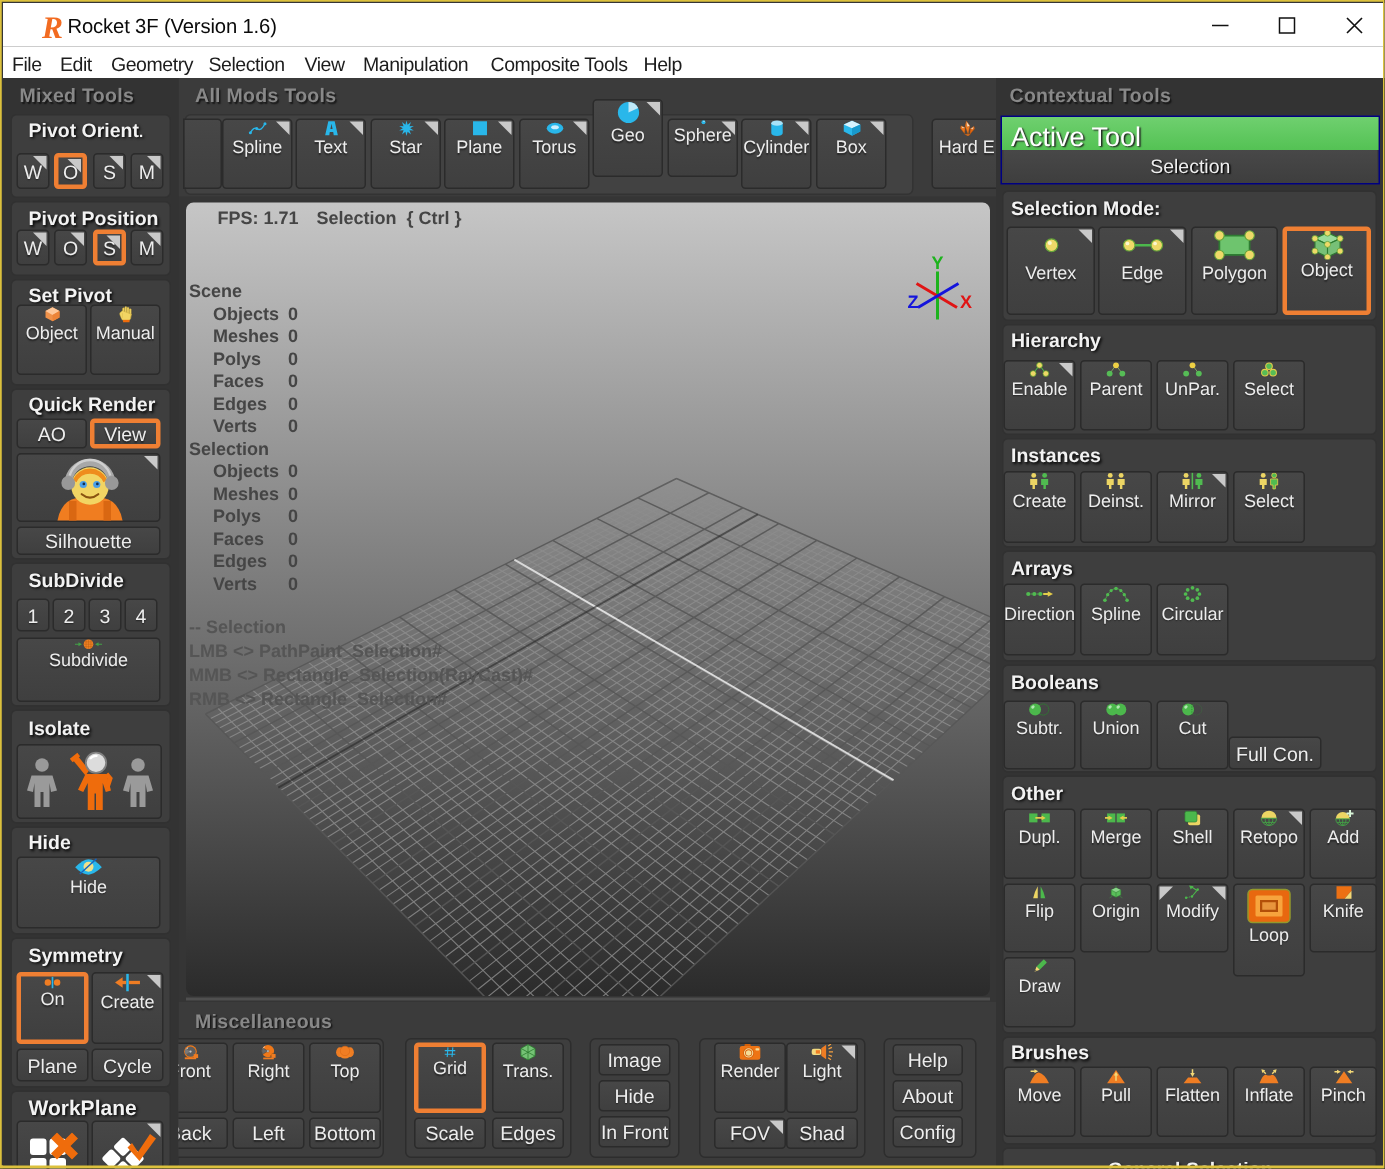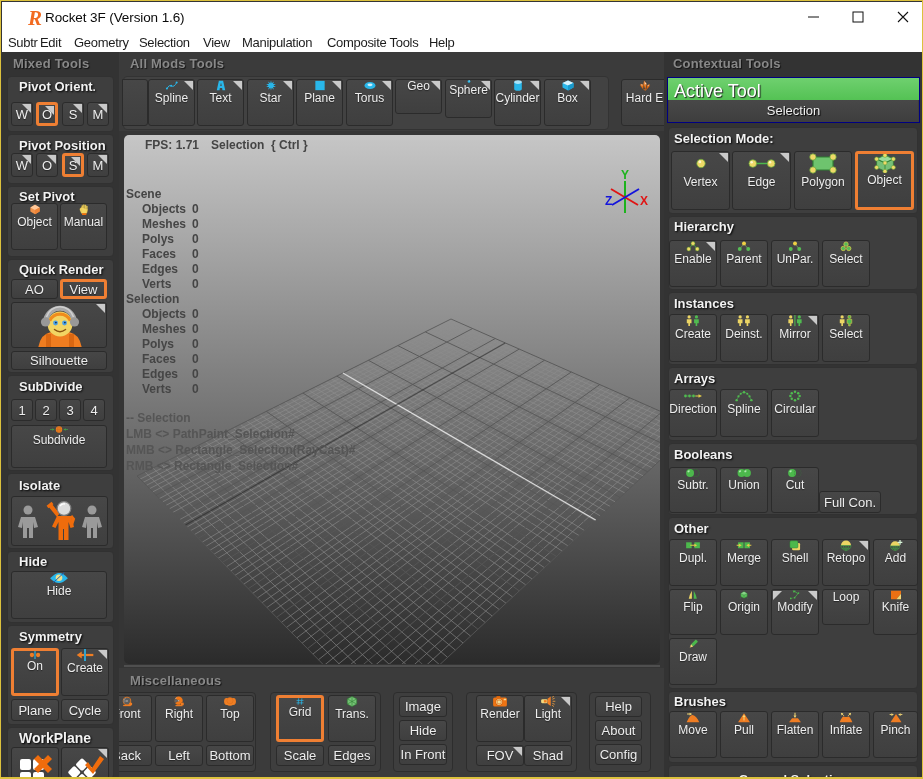--- a/index.html
+++ b/index.html
@@ -43,21 +43,21 @@
       </svg>
   <svg class="wc" style="left:841px;top:0" width="24" height="29" viewBox="0 0 24 29">
         <rect x="7" y="10" width="10" height="10" fill="none" stroke="#111" stroke-width="1"></rect>
       </svg>
   <svg class="wc" style="left:886px;top:0" width="24" height="29" viewBox="0 0 24 29">
         <path d="M7 10 L17 20 M17 10 L7 20" stroke="#111" stroke-width="1.1"></path>
       </svg>
 </div>
 
 <div class="mbar">
-  <span style="left:6px">Subtr</span>
+  <span style="left:6px">File</span>
   <span style="left:38px">Edit</span>
   <span style="left:72px">Geometry</span>
   <span style="left:137px">Selection</span>
   <span style="left:201px">View</span>
   <span style="left:240px">Manipulation</span>
   <span style="left:325px">Composite Tools</span>
   <span style="left:427px">Help</span>
 </div>
 
 <div class="leftcol" id="leftcol">
@@ -270,21 +270,21 @@
         </svg>
     <span class="lb">Plane</span>
       </div>
   <div class="btn ic tri" style="left:227px;top:27px;width:47px;height:47px">
     <svg width="30" height="26" viewBox="0 0 30 26">
           <ellipse cx="15" cy="13" rx="13" ry="8.5" fill="#29b7ea"></ellipse>
           <ellipse cx="15" cy="11.5" rx="6" ry="3.2" fill="#cdeffc"></ellipse>
         </svg>
     <span class="lb">Torus</span>
       </div>
-  <div class="btn ic tri" style="left:276px;top:27px;width:47px;height:35px">
+  <div class="btn ic tri" style="left:276px;top:14px;width:47px;height:52px">
     <svg width="26" height="26" viewBox="0 0 26 26">
           <circle cx="13" cy="13" r="11.5" fill="#29b7ea"></circle>
           <path d="M13 13 L13 1.5 A11.5 11.5 0 0 1 23.5 8 z" fill="#bfe9f9"></path>
         </svg>
     <span class="lb">Geo</span>
       </div>
   <div class="btn ic tri" style="left:326px;top:27px;width:47px;height:39px">
     <svg width="26" height="26" viewBox="0 0 26 26">
           <circle cx="13" cy="13" r="11.5" fill="#29b7ea"></circle>
           <ellipse cx="16" cy="8" rx="5" ry="3.6" fill="#a8e2f8" transform="rotate(-30 16 8)"></ellipse>
@@ -822,21 +822,21 @@
           <line x1="4" y1="22" x2="14" y2="20" stroke="#4cb84c" stroke-width="1.4" stroke-dasharray="2.5 2"></line>
           <line x1="14" y1="20" x2="24" y2="8" stroke="#4cb84c" stroke-width="1.8"></line>
           <line x1="22" y1="9" x2="13" y2="3" stroke="#4cb84c" stroke-width="2"></line>
           <polygon points="9,1 17,2 12,8" fill="#4cb84c"></polygon>
           <circle cx="4" cy="22" r="2.2" fill="#4cb84c"></circle>
           <circle cx="14" cy="20" r="2.2" fill="#4cb84c"></circle>
           <circle cx="24" cy="8" r="2.2" fill="#4cb84c"></circle>
         </svg>
     <span class="lb">Modify</span>
       </div>
-  <div class="btn ic" style="left:158px;top:537px;width:48px;height:36px">
+  <div class="btn ic" style="left:158px;top:537px;width:48px;height:62px">
     <svg width="30" height="24" viewBox="0 0 30 24">
           <rect x="1" y="1" width="28" height="22" rx="3" fill="#e8680f" stroke="#93992c" stroke-width="1"></rect>
           <rect x="6" y="5" width="18" height="14" rx="1" fill="#f7a43d"></rect>
           <rect x="9" y="8" width="12" height="8" fill="#b34f08"></rect>
           <rect x="10.5" y="9.5" width="9" height="5" fill="#e8953c"></rect>
         </svg>
     <span class="lb">Loop</span>
       </div>
   <div class="btn ic" style="left:209px;top:537px;width:45px;height:46px">
     <svg width="28" height="24" viewBox="0 0 28 24">

